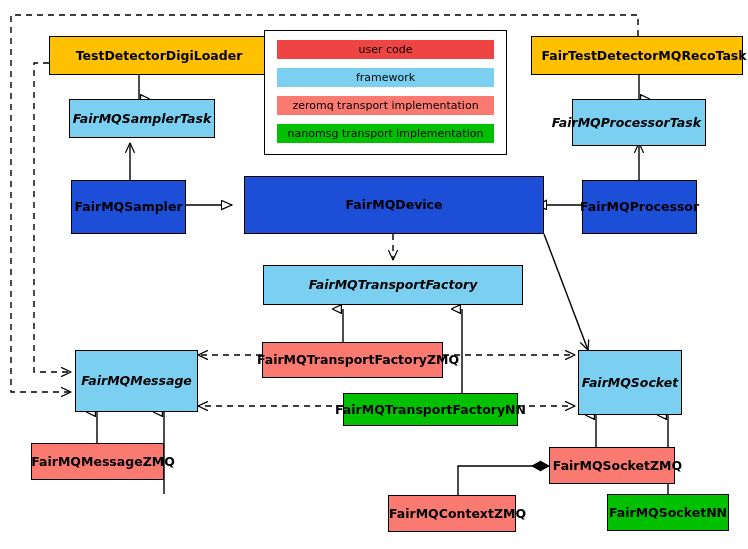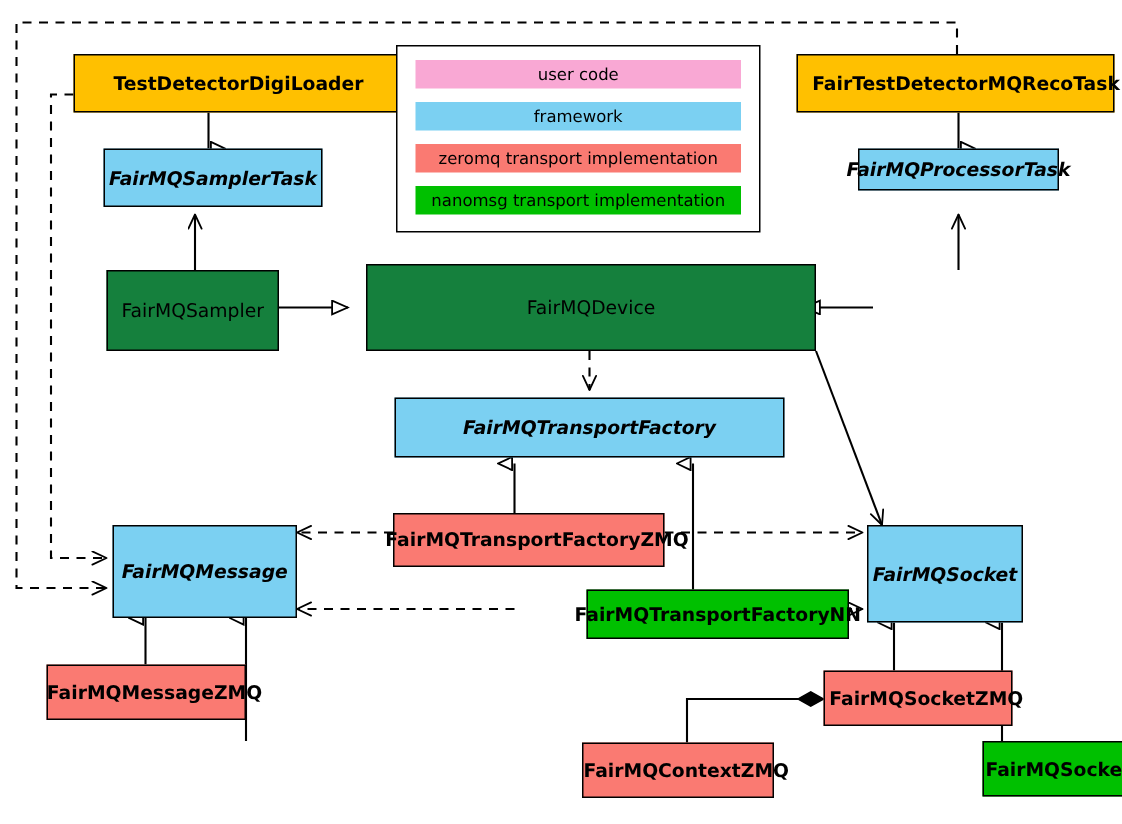--- a/index.html
+++ b/index.html
@@ -27,24 +27,24 @@
     display:flex;
     align-items:center;
     justify-content:center;
     text-align:center;
     line-height:1.1;
     color:#000000;
     z-index:3;
   }
   .node span{display:block;padding:0 4px;}
   .usercode{background:#FFC000;font-weight:bold;font-size:12.5px;}
-  .framework{background:#15803d;font-weight:normal;font-size:12.5px;}
+  .framework{background:#1d4ed8;font-weight:bold;font-size:12.5px;}
   .abstract{background:#7BD0F2;font-weight:bold;font-style:italic;font-size:12.5px;}
   .zeromq{background:#FA7A72;font-weight:bold;font-size:12.5px;padding-left:11px;}
-  .nanomsg{background:#00C000;font-weight:bold;font-size:12.5px;margin-left:48px;}
+  .nanomsg{background:#00C000;font-weight:bold;font-size:12.5px;}
 
   #legend{
     position:absolute;
     left:264px;top:30px;
     width:243px;height:125px;
     background:#ffffff;
     border:1.6px solid #000000;
     box-sizing:border-box;
     z-index:4;
     padding:9px 12px;
@@ -52,21 +52,21 @@
   .legend-row{
     height:19px;
     margin-bottom:9px;
     display:flex;
     align-items:center;
     justify-content:center;
     font-size:11px;
     color:#000;
   }
   .legend-row:last-child{margin-bottom:0;}
-  .lg-user{background:#f9a8d4;}
+  .lg-user{background:#ef4444;}
   .lg-fw{background:#7BD0F2;}
   .lg-zmq{background:#FA7A72;}
   .lg-nn{background:#00C000;}
 </style>
 </head>
 <body>
 
 <div id="canvas">
 
   <svg id="wires" viewBox="0 0 748 549" xmlns="http://www.w3.org/2000/svg">
@@ -155,22 +155,25 @@
   </div>
 
   <div class="node framework" style="left:71px;top:180px;width:115px;height:54px;">
     <span>FairMQSampler</span>
   </div>
 
   <div class="node framework" style="left:244px;top:176px;width:300px;height:58px;">
     <span>FairMQDevice</span>
   </div>
 
-
-  <div class="node abstract" style="left:572px;top:99px;width:134px;height:28px;">
+  <div class="node framework" style="left:582px;top:180px;width:115px;height:54px;">
+    <span>FairMQProcessor</span>
+  </div>
+
+  <div class="node abstract" style="left:572px;top:99px;width:134px;height:47px;justify-content:flex-end;">
     <span>FairMQProcessorTask</span>
   </div>
 
   <div class="node usercode" style="left:531px;top:36px;width:212px;height:39px;padding-left:14px;">
     <span>FairTestDetectorMQRecoTask</span>
   </div>
 
   <div class="node abstract" style="left:263px;top:265px;width:260px;height:40px;">
     <span>FairMQTransportFactory</span>
   </div>

